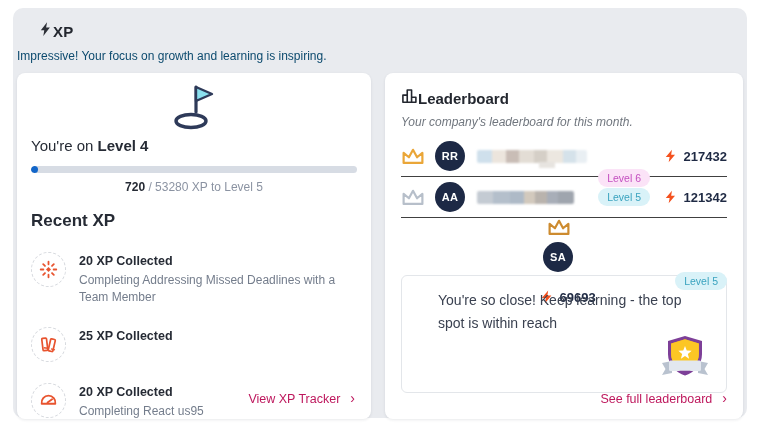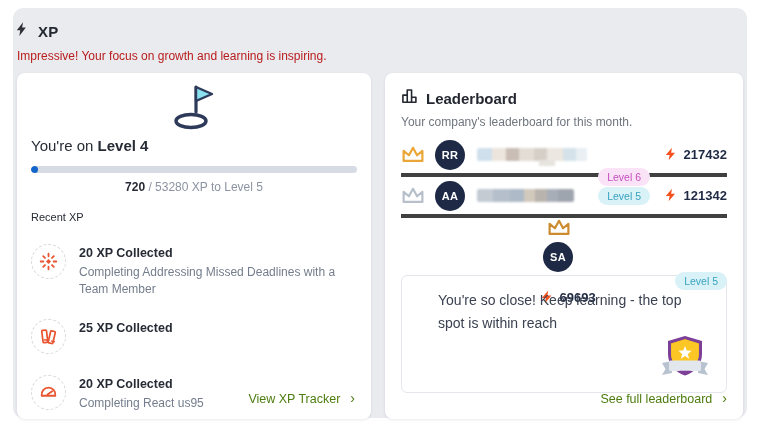--- a/index.html
+++ b/index.html
@@ -2,55 +2,55 @@
 <html><head>
 <meta charset="utf-8">
 <style>
   * { box-sizing: border-box; margin: 0; padding: 0; }
   html,body { width:760px; height:424px; background:#ffffff; overflow:hidden;
     font-family:"Liberation Sans", sans-serif; -webkit-font-smoothing:antialiased; }
 
   .panel { position:absolute; left:13px; top:8px; width:734px; height:410px;
     background:#e9ebef; border-radius:10px; }
 
-  .panel-header { display:flex; align-items:center; gap:9px; padding:13px 0 0 1px; }
+  .panel-header { display:flex; align-items:center; padding:13px 0 0 25px; }
   .panel-title { font-size:15px; font-weight:bold; color:#23272f; letter-spacing:.2px; }
-  .panel-sub { padding:8px 0 0 4px; font-size:12px; color:#b91c1c; }
+  .panel-sub { padding:8px 0 0 4px; font-size:12px; color:#0c4a6e; }
 
   .cards { display:flex; gap:14px; padding:10px 4px 0 4px; }
   .card { flex:1; height:346px; background:#ffffff; border-radius:8px;
     box-shadow:0 1px 3px rgba(30,40,60,.10); position:relative; }
 
   
   .xp-card { padding:0 14px; }
   .flag-wrap { text-align:center; padding-top:10px; height:56px; }
   .level-line { margin-top:8px; font-size:15px; color:#262b35; }
   .level-line b { font-weight:bold; }
   .progress-track { margin-top:12px; height:7px; background:#d7dce4; border-radius:4px; overflow:hidden; }
   .progress-fill { height:100%; background:#1266c9; border-radius:4px; min-width:7px; width:2%; }
   .xp-line { margin-top:7px; text-align:center; font-size:12px; color:#8b93a2; }
   .xp-line b { color:#262b35; font-weight:bold; }
-  .recent-title { margin-top:17px; font-size:11px; font-weight:normal; color:#262b35; }
+  .recent-title { margin-top:17px; font-size:17px; font-weight:bold; color:#262b35; }
   .xp-item { display:flex; gap:13px; margin-top:21px; align-items:flex-start; }
   .xp-item .ic { width:35px; height:35px; border:1.5px dashed #d6d9de; border-radius:50%;
     display:flex; align-items:center; justify-content:center; flex:0 0 35px; background:#fff; }
   .xp-item h4 { font-size:12.5px; font-weight:bold; color:#262b35; margin:2px 0 4px; }
   .xp-item p { font-size:12px; color:#747d8c; line-height:1.42; max-width:296px; }
 
   .card-link { position:absolute; right:16px; bottom:13px; font-size:12.5px; font-weight:500;
-    color:#4d7c0f; display:flex; align-items:center; gap:10px; cursor:pointer; }
+    color:#be185d; display:flex; align-items:center; gap:10px; cursor:pointer; }
   .card-link .chev { font-size:14px; line-height:1; transform:translateY(-1px); }
 
   
   .lb-card { padding:0 16px; }
-  .lb-head { display:flex; align-items:center; gap:8px; padding-top:15px; }
+  .lb-head { display:flex; align-items:center; padding-top:15px; }
   .lb-title { font-size:15px; font-weight:bold; color:#23272f; }
-  .lb-sub { font-size:12px; color:#70767e; margin-top:7px; }
+  .lb-sub { font-size:12px; color:#70767e; margin-top:7px;font-style:italic; }
   .lb-rows { margin-top:7px; }
-  .lb-row { display:flex; align-items:center; height:41px; border-bottom:4px solid #404040; }
+  .lb-row { display:flex; align-items:center; height:41px; border-bottom:1px solid #404040; }
   .lb-row:last-child { border-bottom:none;flex-direction:column; }
   .crown { margin-right:10px; flex:0 0 24px; display:flex; }
   .avatar { width:30px; height:30px; border-radius:50%; background:#1d2945; color:#ffffff;
     font-size:11px; font-weight:bold; display:flex; align-items:center; justify-content:center;
     letter-spacing:.3px; margin-right:12px; flex:0 0 30px; }
   .strip { height:13px; border-radius:2px; filter:blur(1px); position:relative; }
   .strip-1 { width:110px; background:linear-gradient(90deg,#cfe0ec 0 14%,#ece5dd 14% 26%,#c9bdb6 26% 38%,#e3ddd5 38% 52%,#d5cfc7 52% 64%,#ece7e0 64% 78%,#d5e2ea 78% 90%,#e9eff3 90% 100%); }
   .strip-1::after { content:""; position:absolute; left:62px; top:12px; width:16px; height:6px; background:#e7e4e0; }
   .strip-2 { width:97px; background:linear-gradient(90deg,#c4cbd3 0 16%,#b4bfcb 16% 34%,#aebac7 34% 48%,#d2c9bd 48% 60%,#b9b3ad 60% 72%,#a8aeb8 72% 84%,#9fa5ae 84% 100%); }
   .strip-3 { width:104px; background:linear-gradient(90deg,#d0d3d6 0 14%,#cbc5bb 14% 26%,#ded7cb 26% 38%,#c4d0da 38% 52%,#b3adb7 52% 64%,#c9c5cc 64% 74%,#a9abb4 74% 86%,#f0f2f4 86% 100%); }

